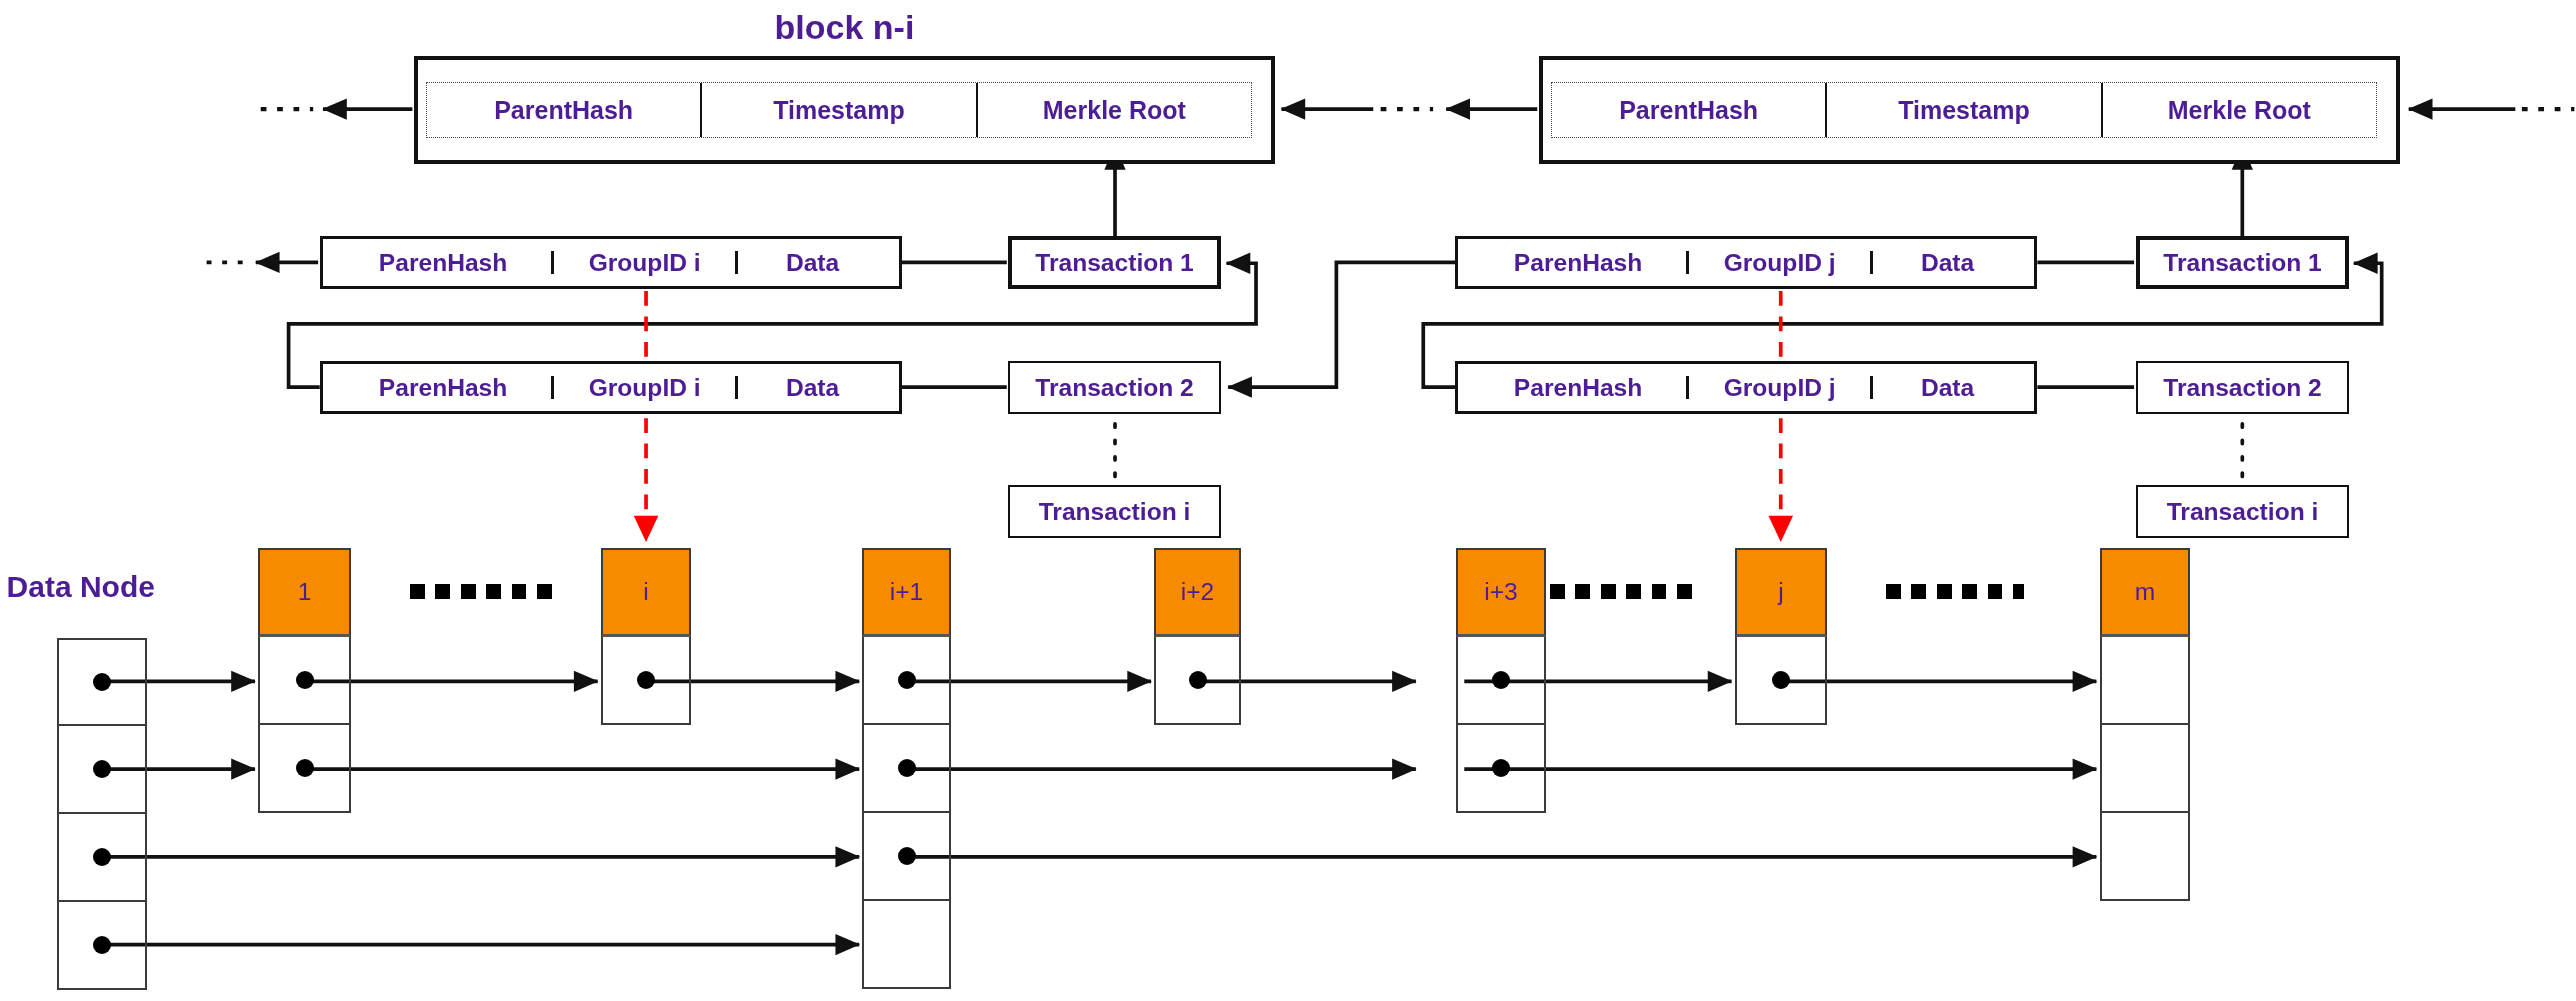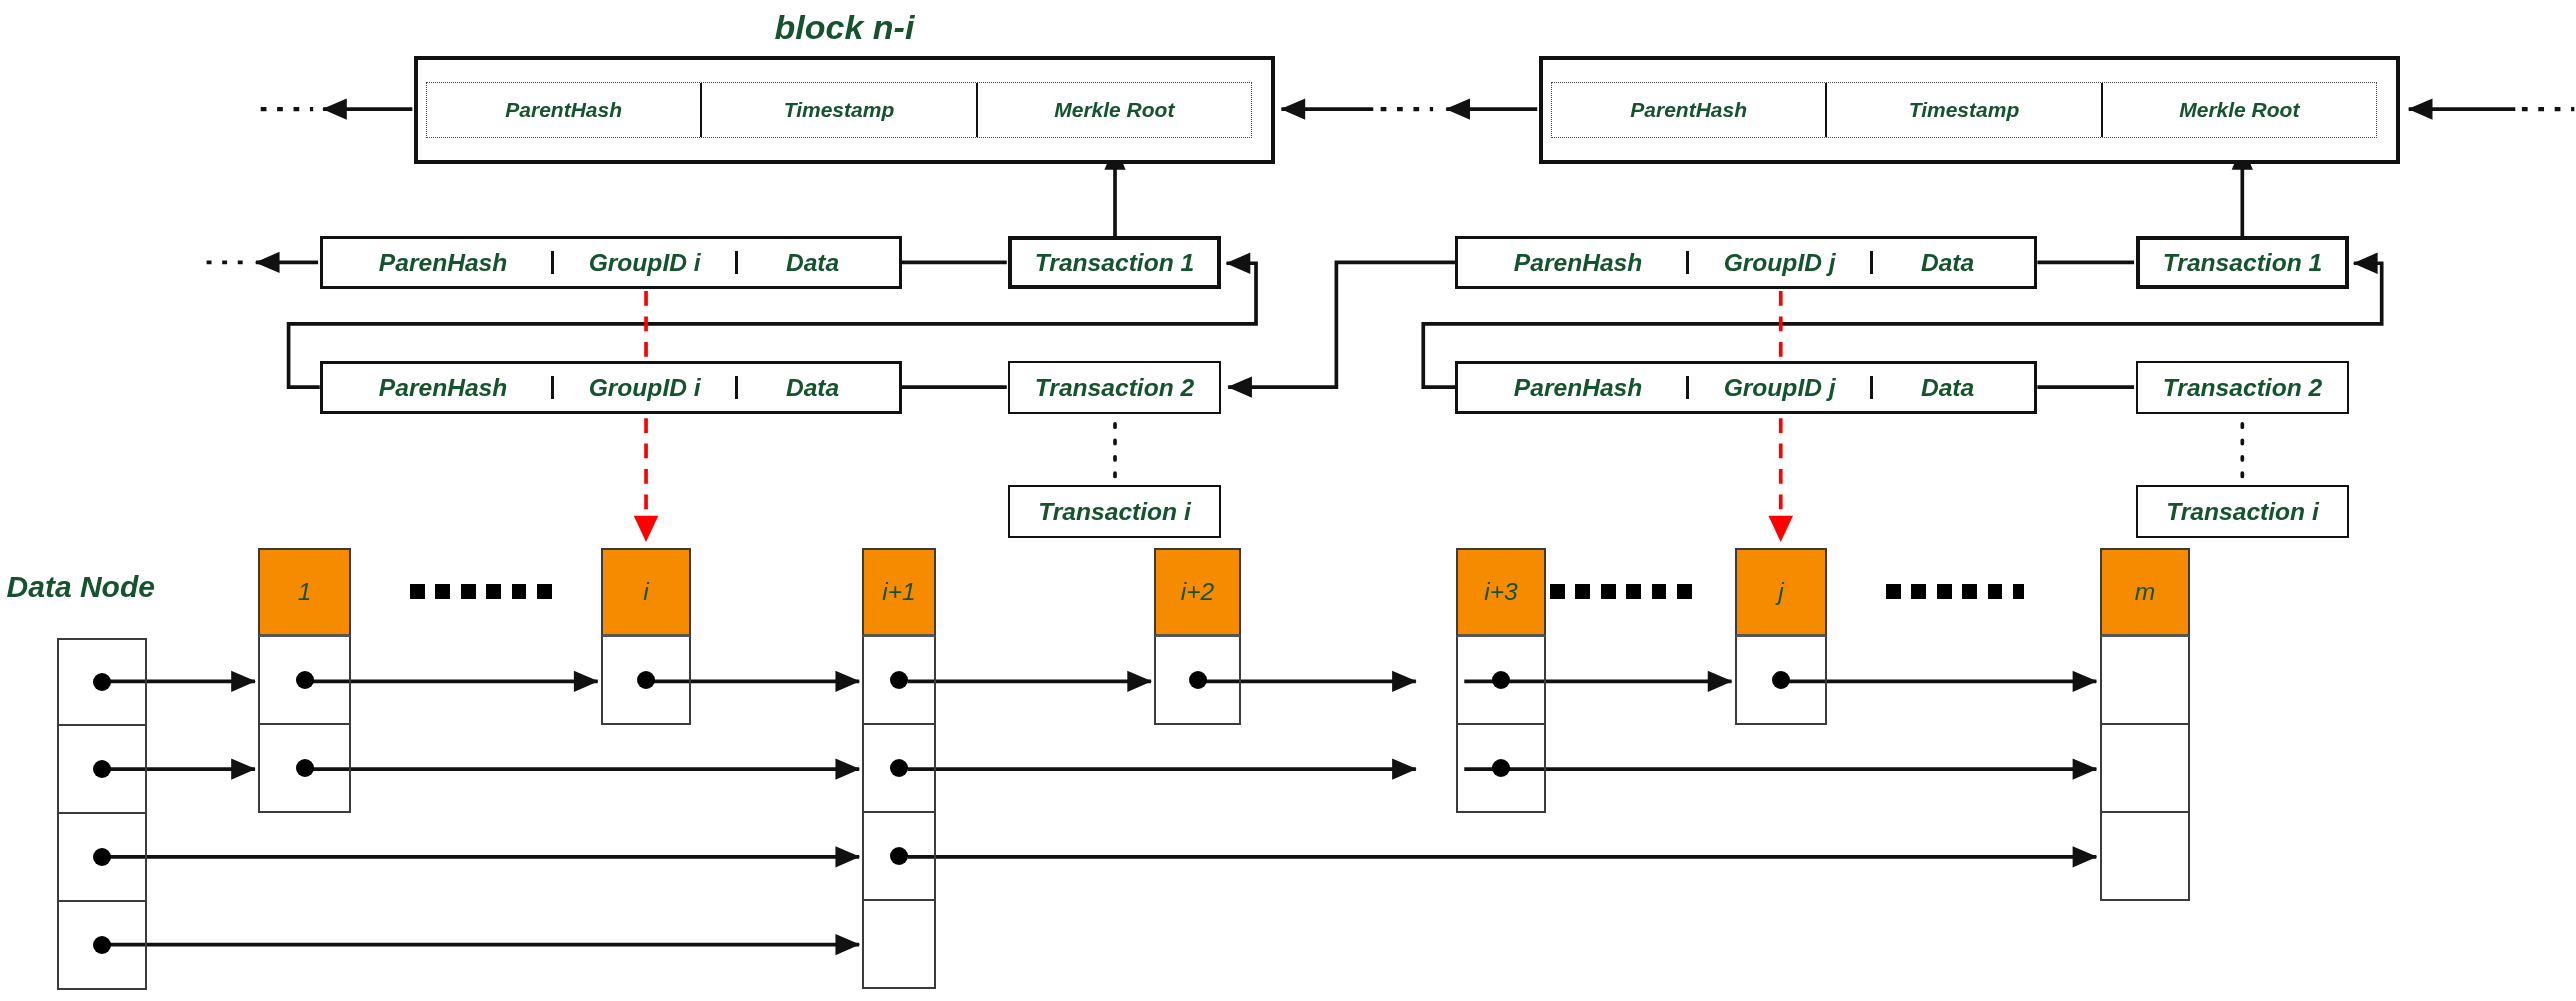--- a/index.html
+++ b/index.html
@@ -1,27 +1,27 @@
 <!DOCTYPE html>
 <html style="font-size:13px"><head>
 <meta charset="utf-8">
 <style>
   html,body{margin:0;padding:0;background:#fff;}
   #canvas{position:relative;width:2576px;height:1002px;background:#fff;
-    font-family:"Liberation Sans",sans-serif;color:#14532d;overflow:hidden;font-style:italic;}
+    font-family:"Liberation Sans",sans-serif;color:#4c1d95;overflow:hidden;}
   #wires{position:absolute;left:0;top:0;z-index:1;}
   .box{position:absolute;box-sizing:border-box;background:#fff;border:3.3px solid #111;
     display:flex;align-items:center;justify-content:center;font-weight:bold;
     font-size:24.6px;z-index:3;}
   .thick{border-width:4.1px;}
   .thin{border-width:2.5px;}
   .title{position:absolute;text-align:center;font-weight:bold;font-size:34px;z-index:3;}
   .inner{position:absolute;box-sizing:border-box;border:1.6px dotted #4a4a4a;display:flex;z-index:4;background:#fff;}
   .blk-cell{flex:1;display:flex;align-items:center;justify-content:center;
-    font-weight:bold;font-size:21px;border-left:2.5px solid #111;box-sizing:border-box;}
+    font-weight:bold;font-size:25px;border-left:2.5px solid #111;box-sizing:border-box;}
   .blk-cell:first-child{border-left:none;}
   .rec{display:flex;align-items:stretch;padding:12px;}
   .rec-cell{display:flex;align-items:center;justify-content:center;
     border-left:3.3px solid #111;box-sizing:border-box;}
   .rec-cell:first-child{border-left:none;}
   .headlabel{position:absolute;font-weight:bold;font-size:30px;z-index:3;}
   .skl-col{position:absolute;top:548px;z-index:2;}
   .skl-head{height:89px;background:#F78B00;border:2.5px solid #3b3b3b;border-bottom:3.3px solid #565656;
     box-sizing:border-box;display:flex;align-items:center;justify-content:center;font-size:24.6px;}
   .skl-cell{height:88px;border:2.5px solid #3b3b3b;border-top:none;box-sizing:border-box;
@@ -171,21 +171,21 @@
 
   <div class="hdots" style="left:410px;"></div>
 
   <div class="skl-col" style="left:601px;width:90px;">
     <div class="skl-head">i</div>
     <div class="skl-cell">
         <span class="ptr"></span>
       </div>
   </div>
 
-  <div class="skl-col" style="left:862px;width:74px;">
+  <div class="skl-col" style="left:862px;width:89px;">
     <div class="skl-head">i+1</div>
     <div class="skl-cell">
         <span class="ptr"></span>
       </div>
     <div class="skl-cell">
         <span class="ptr"></span>
       </div>
     <div class="skl-cell">
         <span class="ptr"></span>
       </div>

